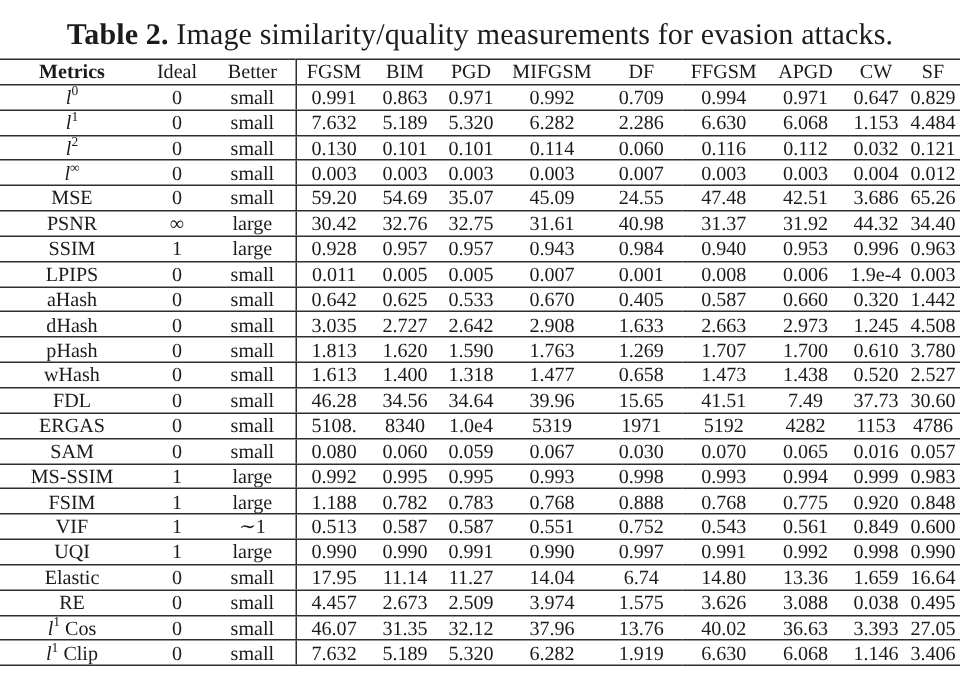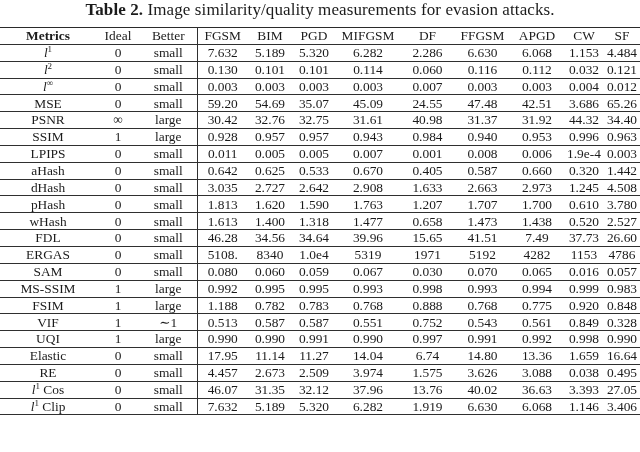--- a/index.html
+++ b/index.html
@@ -5,22 +5,22 @@
   html, body { margin: 0; padding: 0; }
   body {
     width: 640px; height: 452px;
     background: #ffffff;
     color: #1b1b1b;
     font-family: "Liberation Serif", "DejaVu Serif", serif;
     overflow: hidden;
   }
   .caption {
     text-align: center;
-    font-size: 17px;
-    padding-top: 0;
+    font-size: 20px;
+    padding-top: 12px;
     height: 27px;
     letter-spacing: 0.1px;
     white-space: nowrap;
   }
   .caption .cap-label { font-weight: bold; }
   table {
     width: 640px;
     border-collapse: collapse;
     table-layout: fixed;
     border-top: 1.4px solid #2a2a2a;
@@ -79,20 +79,34 @@
         <th>MIFGSM</th>
         <th>DF</th>
         <th>FFGSM</th>
         <th>APGD</th>
         <th>CW</th>
         <th>SF</th>
       </tr>
   </thead>
   <tbody id="body-rows">
       <tr>
+        <td><i class="mvar">l</i><sup class="msup">0</sup></td>
+        <td>0</td>
+        <td>small</td>
+        <td class="vline">0.991</td>
+        <td>0.863</td>
+        <td>0.971</td>
+        <td>0.992</td>
+        <td>0.709</td>
+        <td>0.994</td>
+        <td>0.971</td>
+        <td>0.647</td>
+        <td>0.829</td>
+      </tr>
+      <tr>
         <td><i class="mvar">l</i><sup class="msup">1</sup></td>
         <td>0</td>
         <td>small</td>
         <td class="vline">7.632</td>
         <td>5.189</td>
         <td>5.320</td>
         <td>6.282</td>
         <td>2.286</td>
         <td>6.630</td>
         <td>6.068</td>
@@ -212,21 +226,21 @@
         <td>4.508</td>
       </tr>
       <tr>
         <td>pHash</td>
         <td>0</td>
         <td>small</td>
         <td class="vline">1.813</td>
         <td>1.620</td>
         <td>1.590</td>
         <td>1.763</td>
-        <td>1.207</td>
+        <td>1.269</td>
         <td>1.707</td>
         <td>1.700</td>
         <td>0.610</td>
         <td>3.780</td>
       </tr>
       <tr>
         <td>wHash</td>
         <td>0</td>
         <td>small</td>
         <td class="vline">1.613</td>
@@ -244,21 +258,21 @@
         <td>0</td>
         <td>small</td>
         <td class="vline">46.28</td>
         <td>34.56</td>
         <td>34.64</td>
         <td>39.96</td>
         <td>15.65</td>
         <td>41.51</td>
         <td>7.49</td>
         <td>37.73</td>
-        <td>26.60</td>
+        <td>30.60</td>
       </tr>
       <tr>
         <td>ERGAS</td>
         <td>0</td>
         <td>small</td>
         <td class="vline">5108.</td>
         <td>8340</td>
         <td>1.0e4</td>
         <td>5319</td>
         <td>1971</td>
@@ -314,21 +328,21 @@
         <td>1</td>
         <td>∼1</td>
         <td class="vline">0.513</td>
         <td>0.587</td>
         <td>0.587</td>
         <td>0.551</td>
         <td>0.752</td>
         <td>0.543</td>
         <td>0.561</td>
         <td>0.849</td>
-        <td>0.328</td>
+        <td>0.600</td>
       </tr>
       <tr>
         <td>UQI</td>
         <td>1</td>
         <td>large</td>
         <td class="vline">0.990</td>
         <td>0.990</td>
         <td>0.991</td>
         <td>0.990</td>
         <td>0.997</td>

